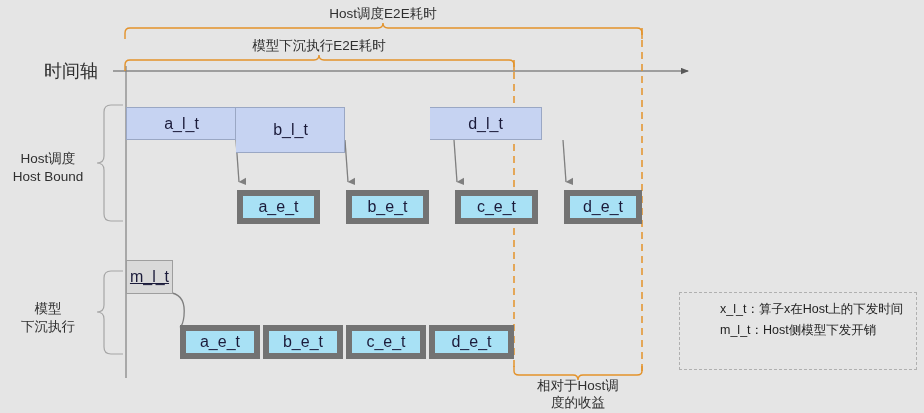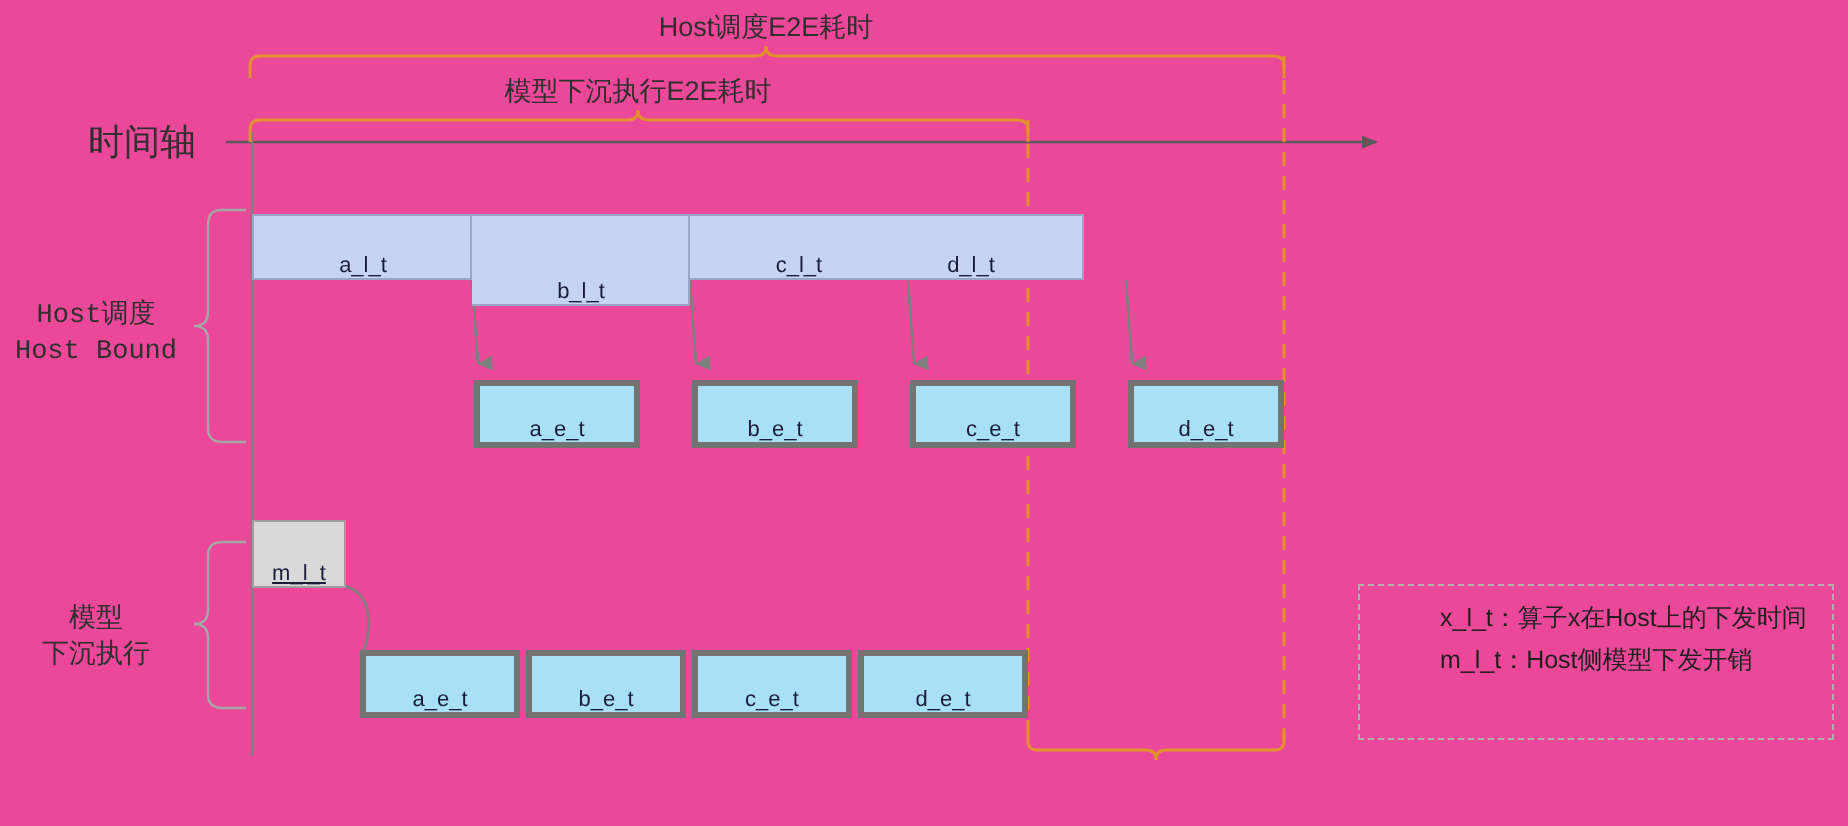--- a/index.html
+++ b/index.html
@@ -8,21 +8,21 @@
     background: #ffffff;
   }
   body {
     font-family: "Liberation Sans", "DejaVu Sans", sans-serif;
     color: #262626;
   }
   #canvas {
     position: relative;
     width: 924px;
     height: 413px;
-    background: #ec4899;
+    background: #e5e5e5;
     overflow: hidden;
   }
   svg.layer {
     position: absolute;
     left: 0; top: 0;
     width: 924px; height: 413px;
     pointer-events: none;
   }
 
   
@@ -44,42 +44,42 @@
     line-height: 18px;
     color: #2f2f2f;
     text-align: center;
   }
 
   
   .box {
     position: absolute;
     box-sizing: border-box;
     display: flex;
-    align-items: flex-end;
+    align-items: center;
     justify-content: center;
-    font-size: 11px;
+    font-size: 16px;
     color: #1b1b3a;
   }
   .box-launch {
     background: #c6d3f2;
     border: 1px solid #9aa7c4;
     border-left: none;
     border-right: none;
   }
   .box-launch.first { border-left: 1px solid #9aa7c4; }
   .box-launch.last  { border-right: 1px solid #9aa7c4; }
   .box-launch .divider {
     position: absolute;
     right: 0; top: 0; bottom: 0;
     width: 1px;
     background: #9aa7c4;
   }
   .box-exec {
     background: #a8e1f5;
-    border: 3px solid #737373;
+    border: 6px solid #737373;
   }
   .box-model {
     background: #d9d9d9;
     border: 1px solid #9e9e9e;
     text-decoration: underline;
   }
 
   
   #legend {
     position: absolute;
@@ -154,36 +154,32 @@
       <path d="M172,293 Q186,296 184,316 Q183,325 180,327" marker-end="url(#arrowGrey)"></path>
     </g>
   </svg>
 
   <div class="lbl lbl-cn" style="left:300px; top:5px; width:166px;">Host调度E2E耗时</div>
 
   <div class="lbl lbl-cn" style="left:236px; top:37px; width:166px;">模型下沉执行E2E耗时</div>
 
   <div class="lbl axis-label" style="left:44px; top:63px; width:68px; text-align:left;">时间轴</div>
 
-  <div class="lbl side-label" style="left:0px; top:150px; width:96px;font-family:Liberation Mono, monospace;"><span>Host调度</span><br><span>Host Bound</span></div>
+  <div class="lbl side-label" style="left:0px; top:150px; width:96px;"><span>Host调度</span><br><span>Host Bound</span></div>
 
   <div class="lbl side-label" style="left:0px; top:300px; width:96px;"><span>模型</span><br><span>下沉执行</span></div>
 
   <div class="box box-launch first" style="left:126px; top:107px; width:110px; height:33px;">
     <span>a_l_t</span>
     <span class="divider"></span>
   </div>
   <div class="box box-launch" style="left:236px; top:107px; width:109px; height:46px;">
     <span>b_l_t</span>
     <span class="divider"></span>
   </div>
-  <div class="box box-launch" style="left:345px; top:107px; width:109px; height:33px;">
-    <span>c_l_t</span>
-    <span class="divider"></span>
-  </div>
   <div class="box box-launch last" style="left:430px; top:107px; width:112px; height:33px;">
     <span>d_l_t</span>
   </div>
 
   <div class="box box-exec" style="left:237px; top:190px; width:83px; height:34px;">
     <span>a_e_t</span>
   </div>
   <div class="box box-exec" style="left:346px; top:190px; width:83px; height:34px;">
     <span>b_e_t</span>
   </div>
@@ -204,19 +200,20 @@
   <div class="box box-exec" style="left:263px; top:325px; width:80px; height:34px;">
     <span>b_e_t</span>
   </div>
   <div class="box box-exec" style="left:346px; top:325px; width:80px; height:34px;">
     <span>c_e_t</span>
   </div>
   <div class="box box-exec" style="left:429px; top:325px; width:85px; height:34px;">
     <span>d_e_t</span>
   </div>
 
+  <div class="lbl lbl-cn" style="left:498px; top:377px; width:160px;"><span>相对于Host调</span><br><span>度的收益</span></div>
 
   <div id="legend">
     <div class="line">x_l_t：算子x在Host上的下发时间</div>
     <div class="line">m_l_t：Host侧模型下发开销</div>
   </div>
 
 </div>
 
 </body></html>

